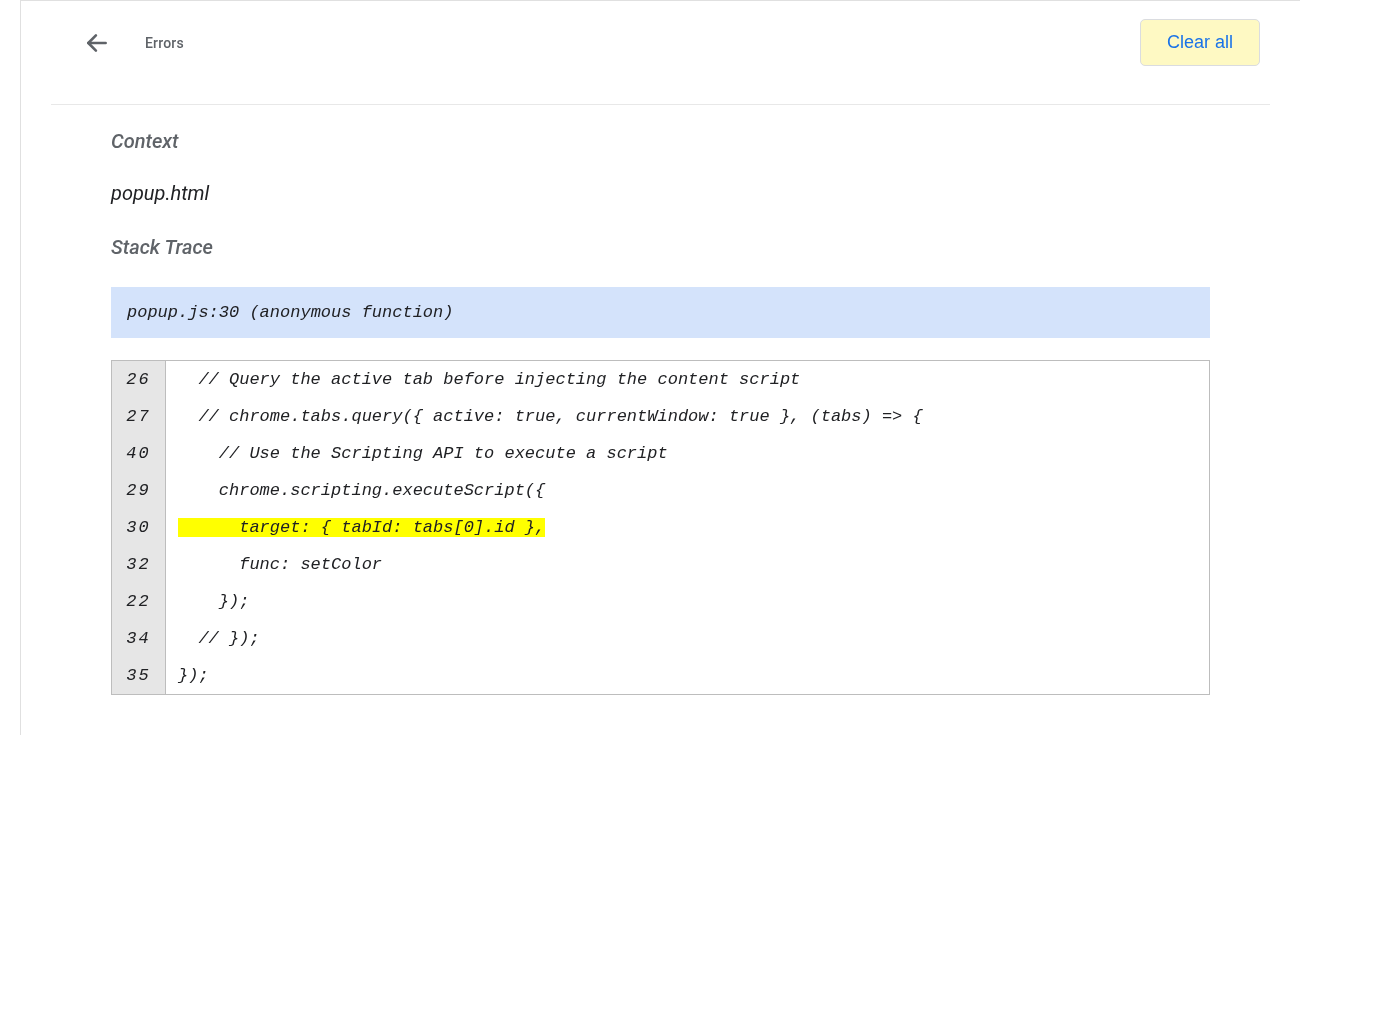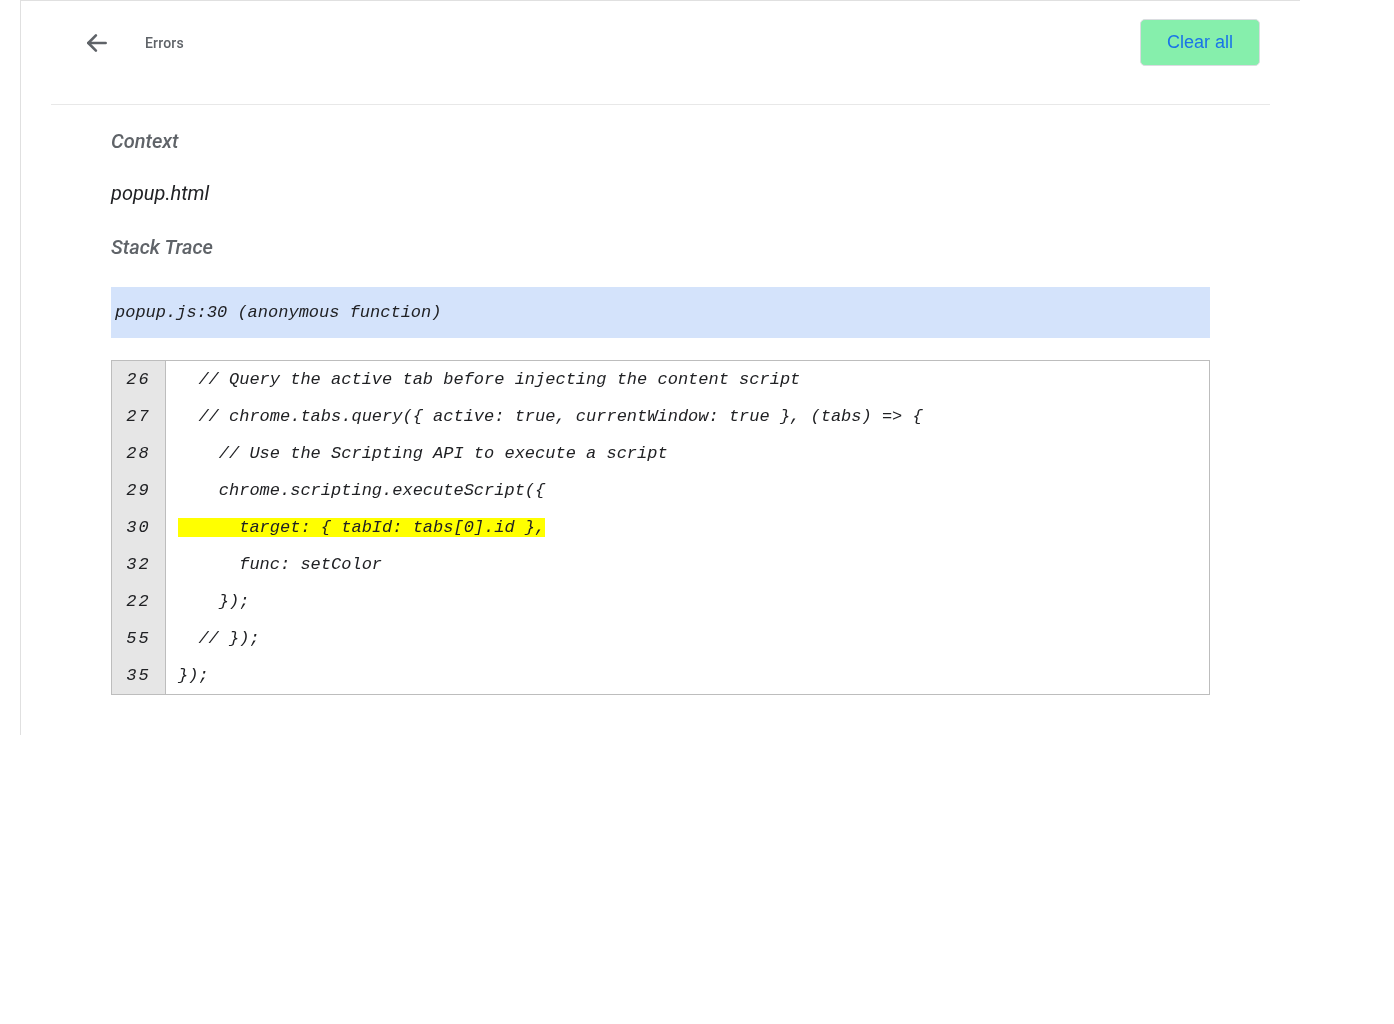--- a/index.html
+++ b/index.html
@@ -39,21 +39,21 @@
       margin-left: 68px;
       font-size: 14px;
       font-weight: 500;
       color: #5f6368;
       letter-spacing: 0.2px;
     }
     .clear-all-btn {
       margin-left: auto;
       border: 1px solid #dadce0;
       border-radius: 5px;
-      background: #86efac;
+      background: #fef9c3;
       color: #1a73e8;
       font-size: 18px;
       font-weight: 500;
       padding: 12px 26px;
       cursor: pointer;
       margin-right: 10px;
     }
     .divider-line {
       height: 1px;
       background: #e8e8e8;
@@ -120,21 +120,21 @@
       margin-top: 24px;
       margin-bottom: 28px;
     }
     .context-val {
       font-size: 20px;
       color: #202124;
       margin-bottom: 30px;
     }
     .stack-frame-header {
       background: #d4e3fb;
-      padding: 16px 4px;
+      padding: 16px 16px;
       font-family: "Courier New", Courier, monospace;
       font-size: 17px;
       color: #202124;
       margin-top: 28px;
       margin-bottom: 22px;
     }
     .code-block {
       border: 1px solid #bdbdbd;
       font-family: "Courier New", Courier, monospace;
       font-size: 17px;
@@ -195,41 +195,41 @@
     <div class="code-block" id="code-block">
         <div class="code-row">
           <div class="line-no">26</div>
           <div class="code-text">  // Query the active tab before injecting the content script</div>
         </div>
         <div class="code-row">
           <div class="line-no">27</div>
           <div class="code-text">  // chrome.tabs.query({ active: true, currentWindow: true }, (tabs) =&gt; {</div>
         </div>
         <div class="code-row">
-          <div class="line-no">28</div>
+          <div class="line-no">40</div>
           <div class="code-text">    // Use the Scripting API to execute a script</div>
         </div>
         <div class="code-row">
           <div class="line-no">29</div>
           <div class="code-text">    chrome.scripting.executeScript({</div>
         </div>
         <div class="code-row">
           <div class="line-no">30</div>
           <div class="code-text"><span class="hl-span">      target: { tabId: tabs[0].id },</span></div>
         </div>
         <div class="code-row">
           <div class="line-no">32</div>
           <div class="code-text">      func: setColor</div>
         </div>
         <div class="code-row">
           <div class="line-no">22</div>
           <div class="code-text">    });</div>
         </div>
         <div class="code-row">
-          <div class="line-no">55</div>
+          <div class="line-no">34</div>
           <div class="code-text">  // });</div>
         </div>
         <div class="code-row">
           <div class="line-no">35</div>
           <div class="code-text">});</div>
         </div>
       </div>
   </div>
 
 </div>

